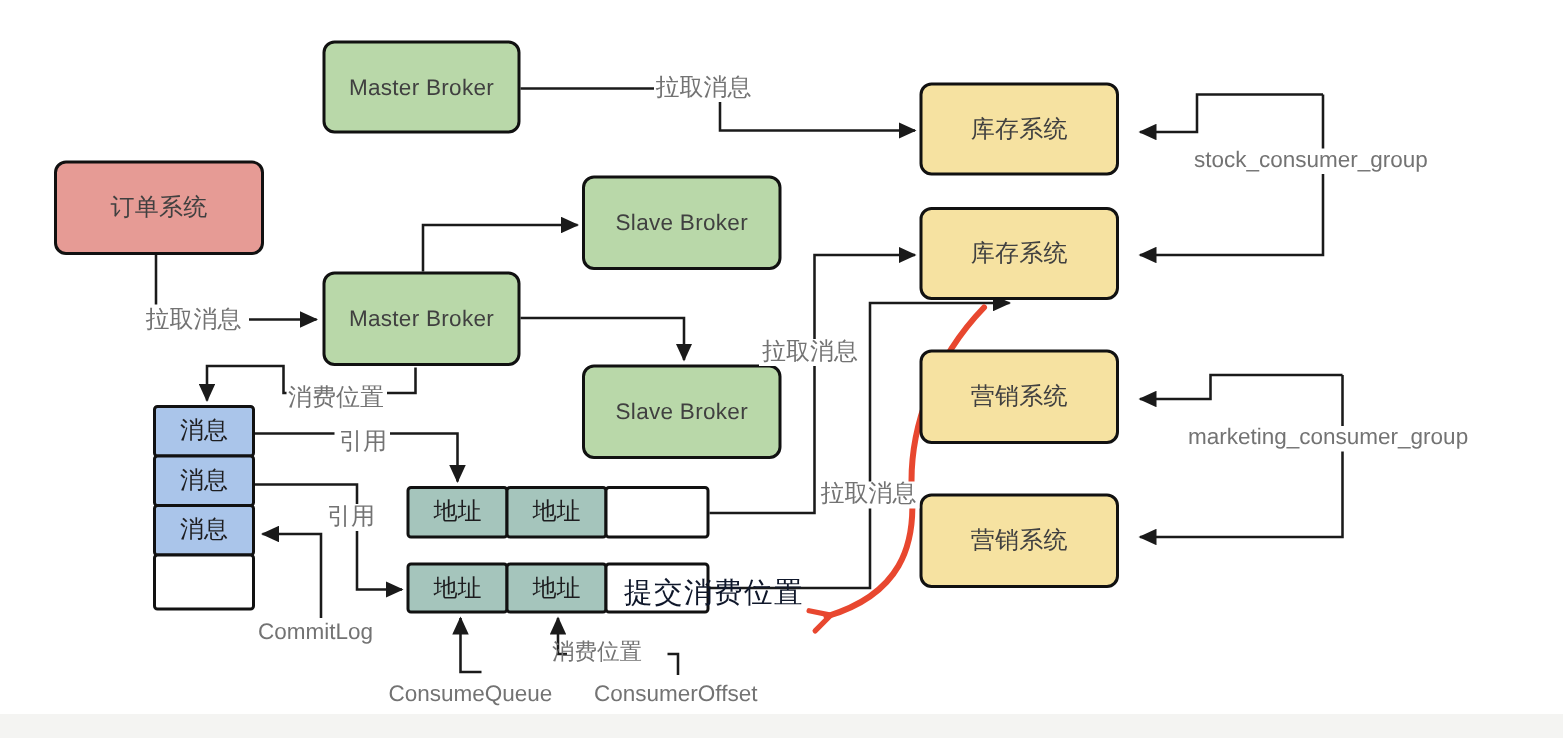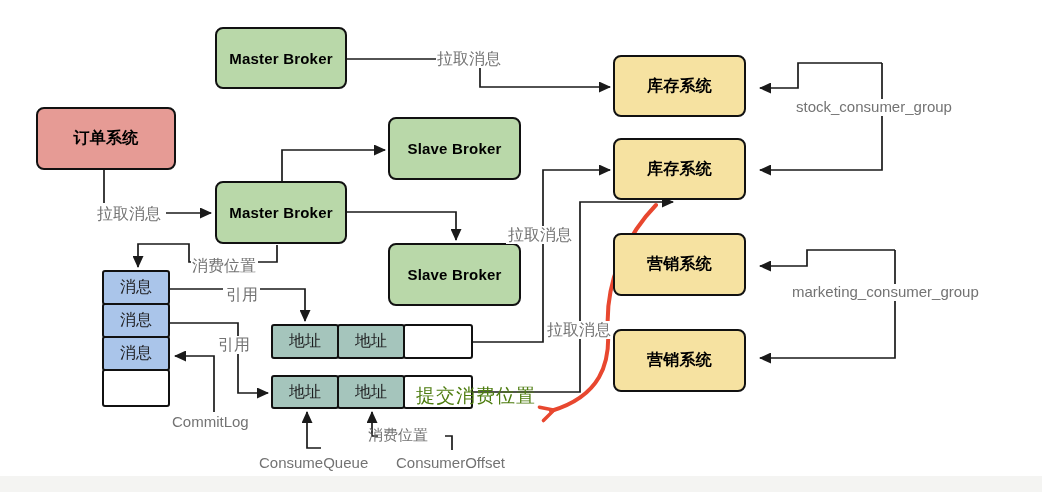--- a/index.html
+++ b/index.html
@@ -10,24 +10,23 @@
     font-family:"Liberation Sans","DejaVu Sans",sans-serif;
     overflow:hidden;
   }
   #wires{position:absolute;left:0;top:0;z-index:1;}
   .node{
     position:absolute;
     box-sizing:border-box;
     border:2.5px solid #111;
     border-radius:8px;
     display:flex;align-items:center;justify-content:center;
-    font-size:15px;color:#000000;
+    font-size:15px;color:#404040;
     z-index:2;
     letter-spacing:.2px;
-    font-weight:bold;
   }
   .node.cn{font-size:16px;}
   .green{background:#b9d8a9;}
   .pink{background:#e69b95;}
   .yellow{background:#f6e2a1;}
   .cell{
     position:absolute;box-sizing:border-box;
     border:2.5px solid #111;
     display:flex;align-items:center;justify-content:center;
     font-size:16px;color:#1d1d1f;z-index:2;
@@ -37,21 +36,21 @@
   .teal{background:#a5c5bc;}
   .white{background:#ffffff;}
   .lbl{
     position:absolute;z-index:3;
     font-size:16px;color:#737373;
     line-height:1.1;white-space:nowrap;
   }
   .lbl.en{font-size:15px;}
   .lbl.bg{background:#ffffff;padding:0 2px;}
   .lbl.red{
-    color:#4d7c0f;font-size:19px;font-weight:500;
+    color:#0f172a;font-size:19px;font-weight:500;
     background:transparent;letter-spacing:1px;
   }
   .bottom-strip{
     position:absolute;left:0;top:476px;width:1042px;height:16px;
     background:#f4f4f2;z-index:0;
   }
 </style>
 </head>
 <body>
 

